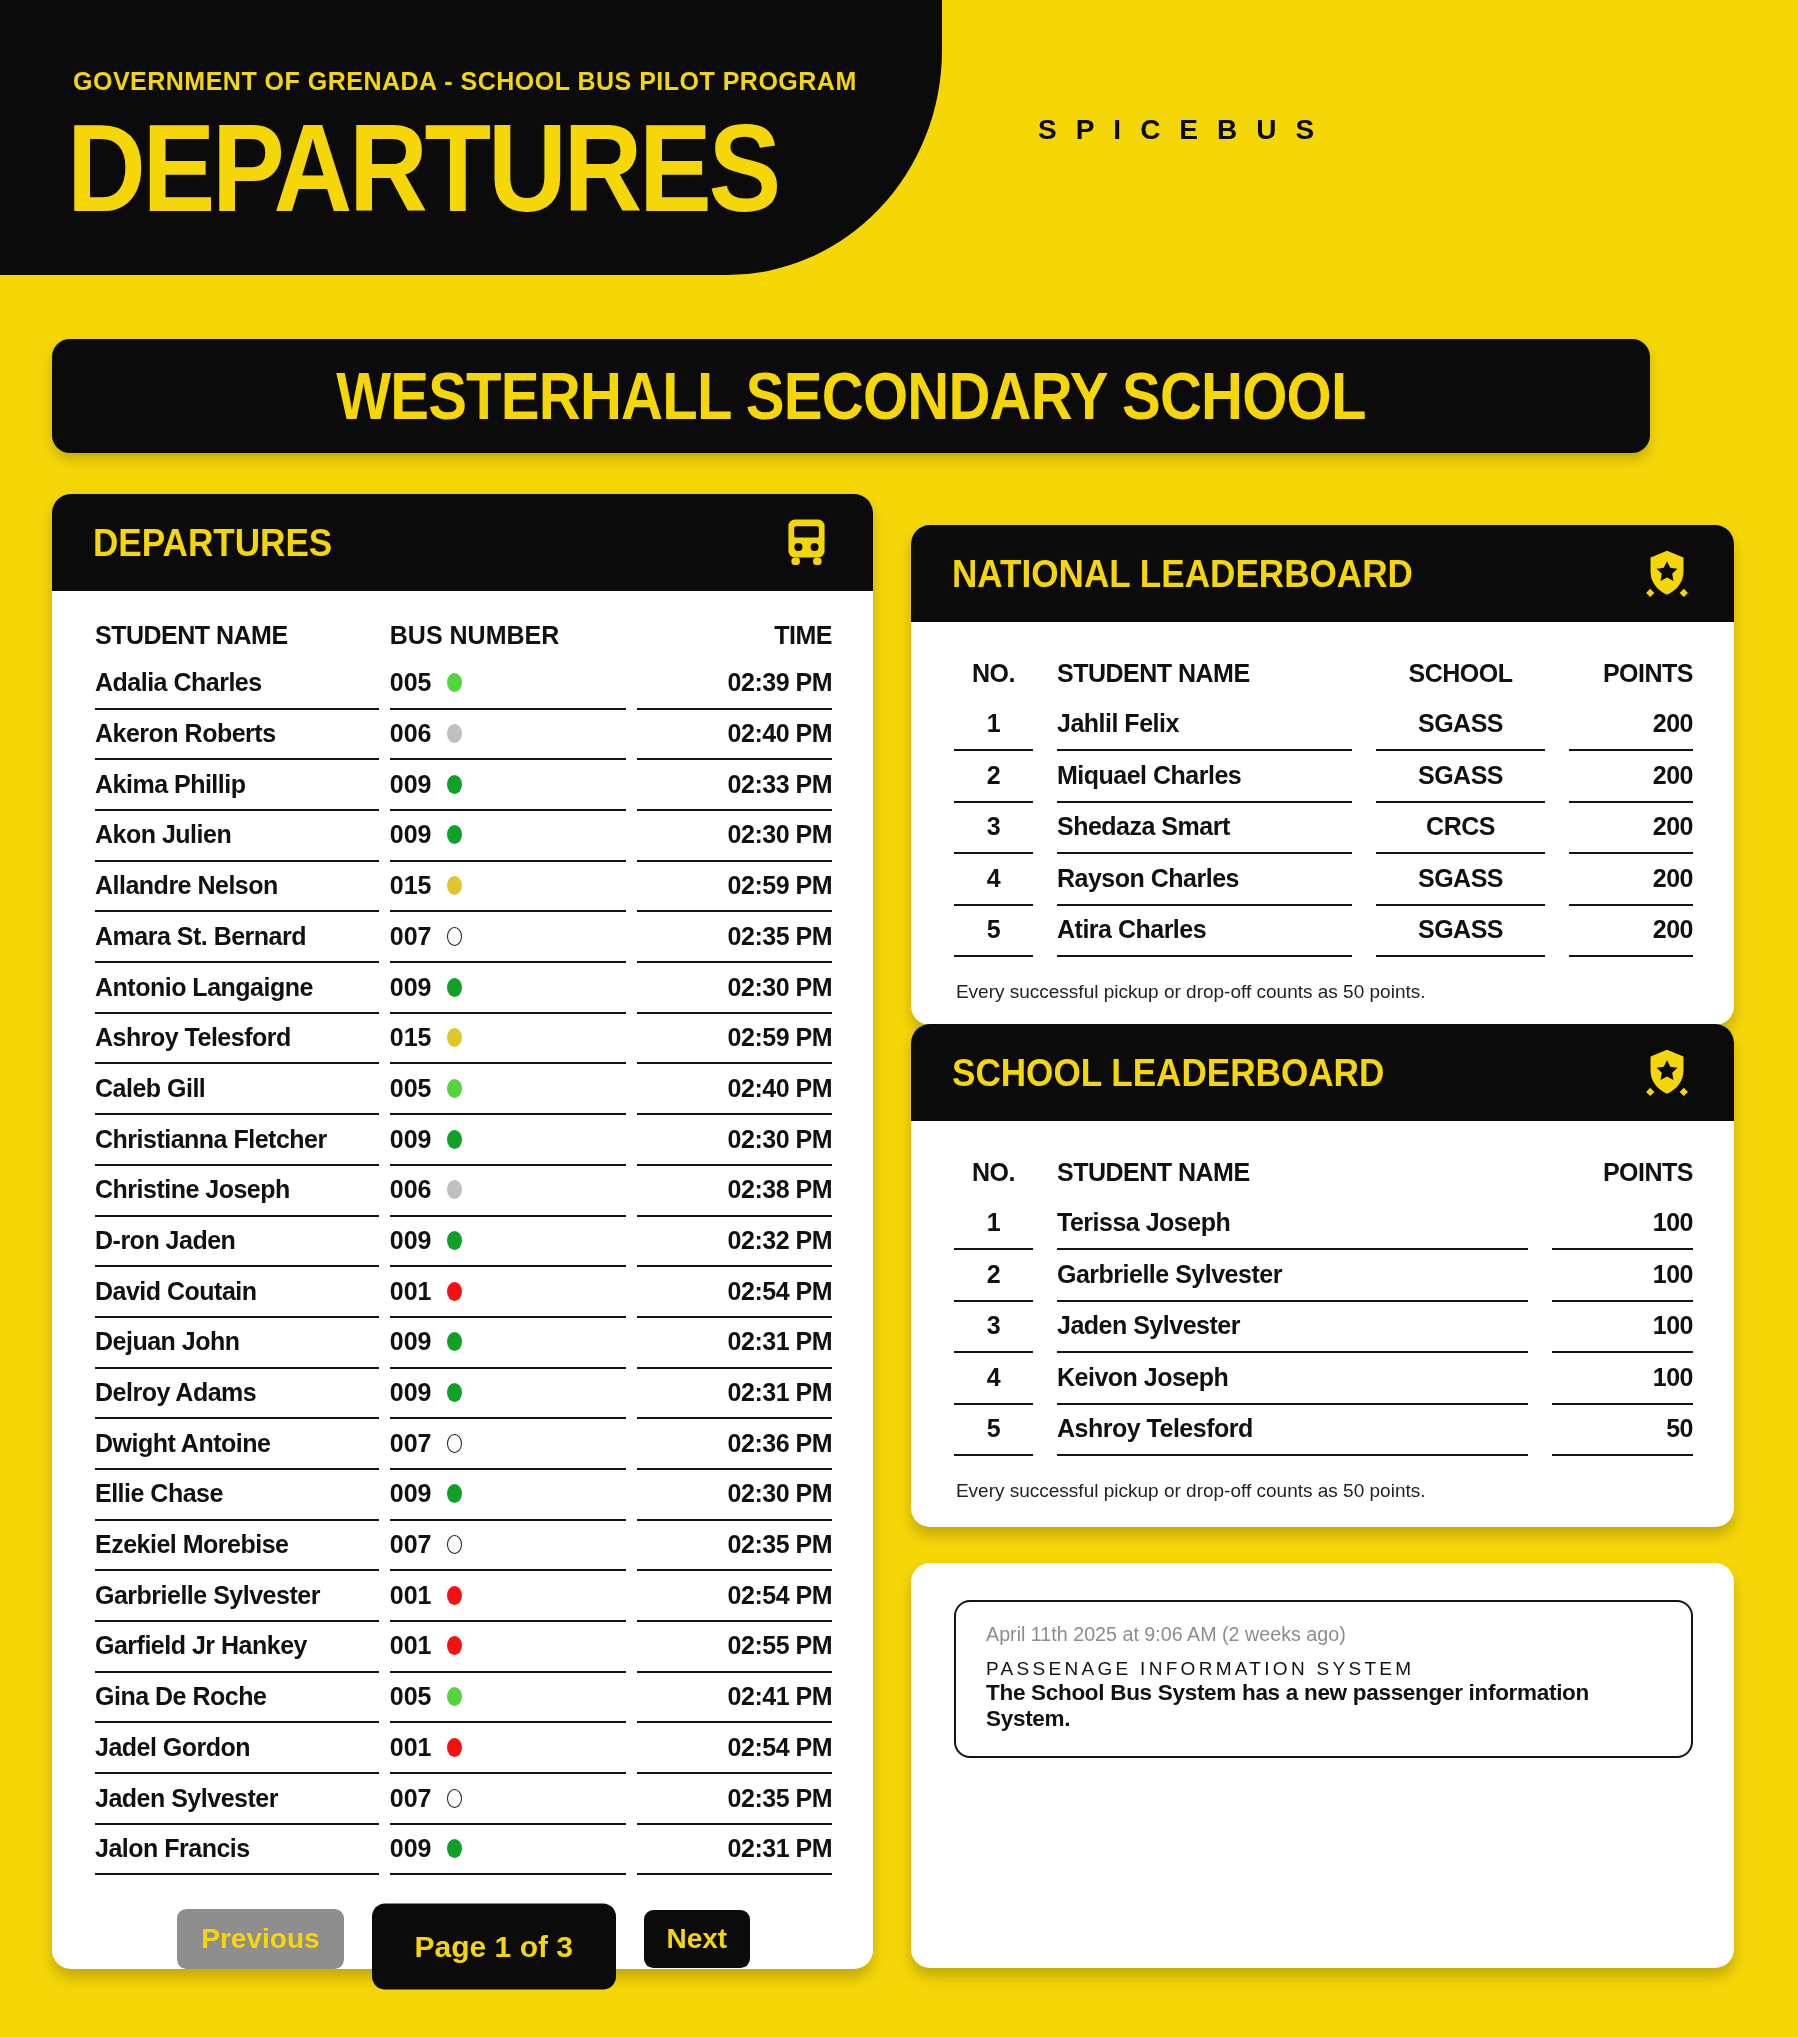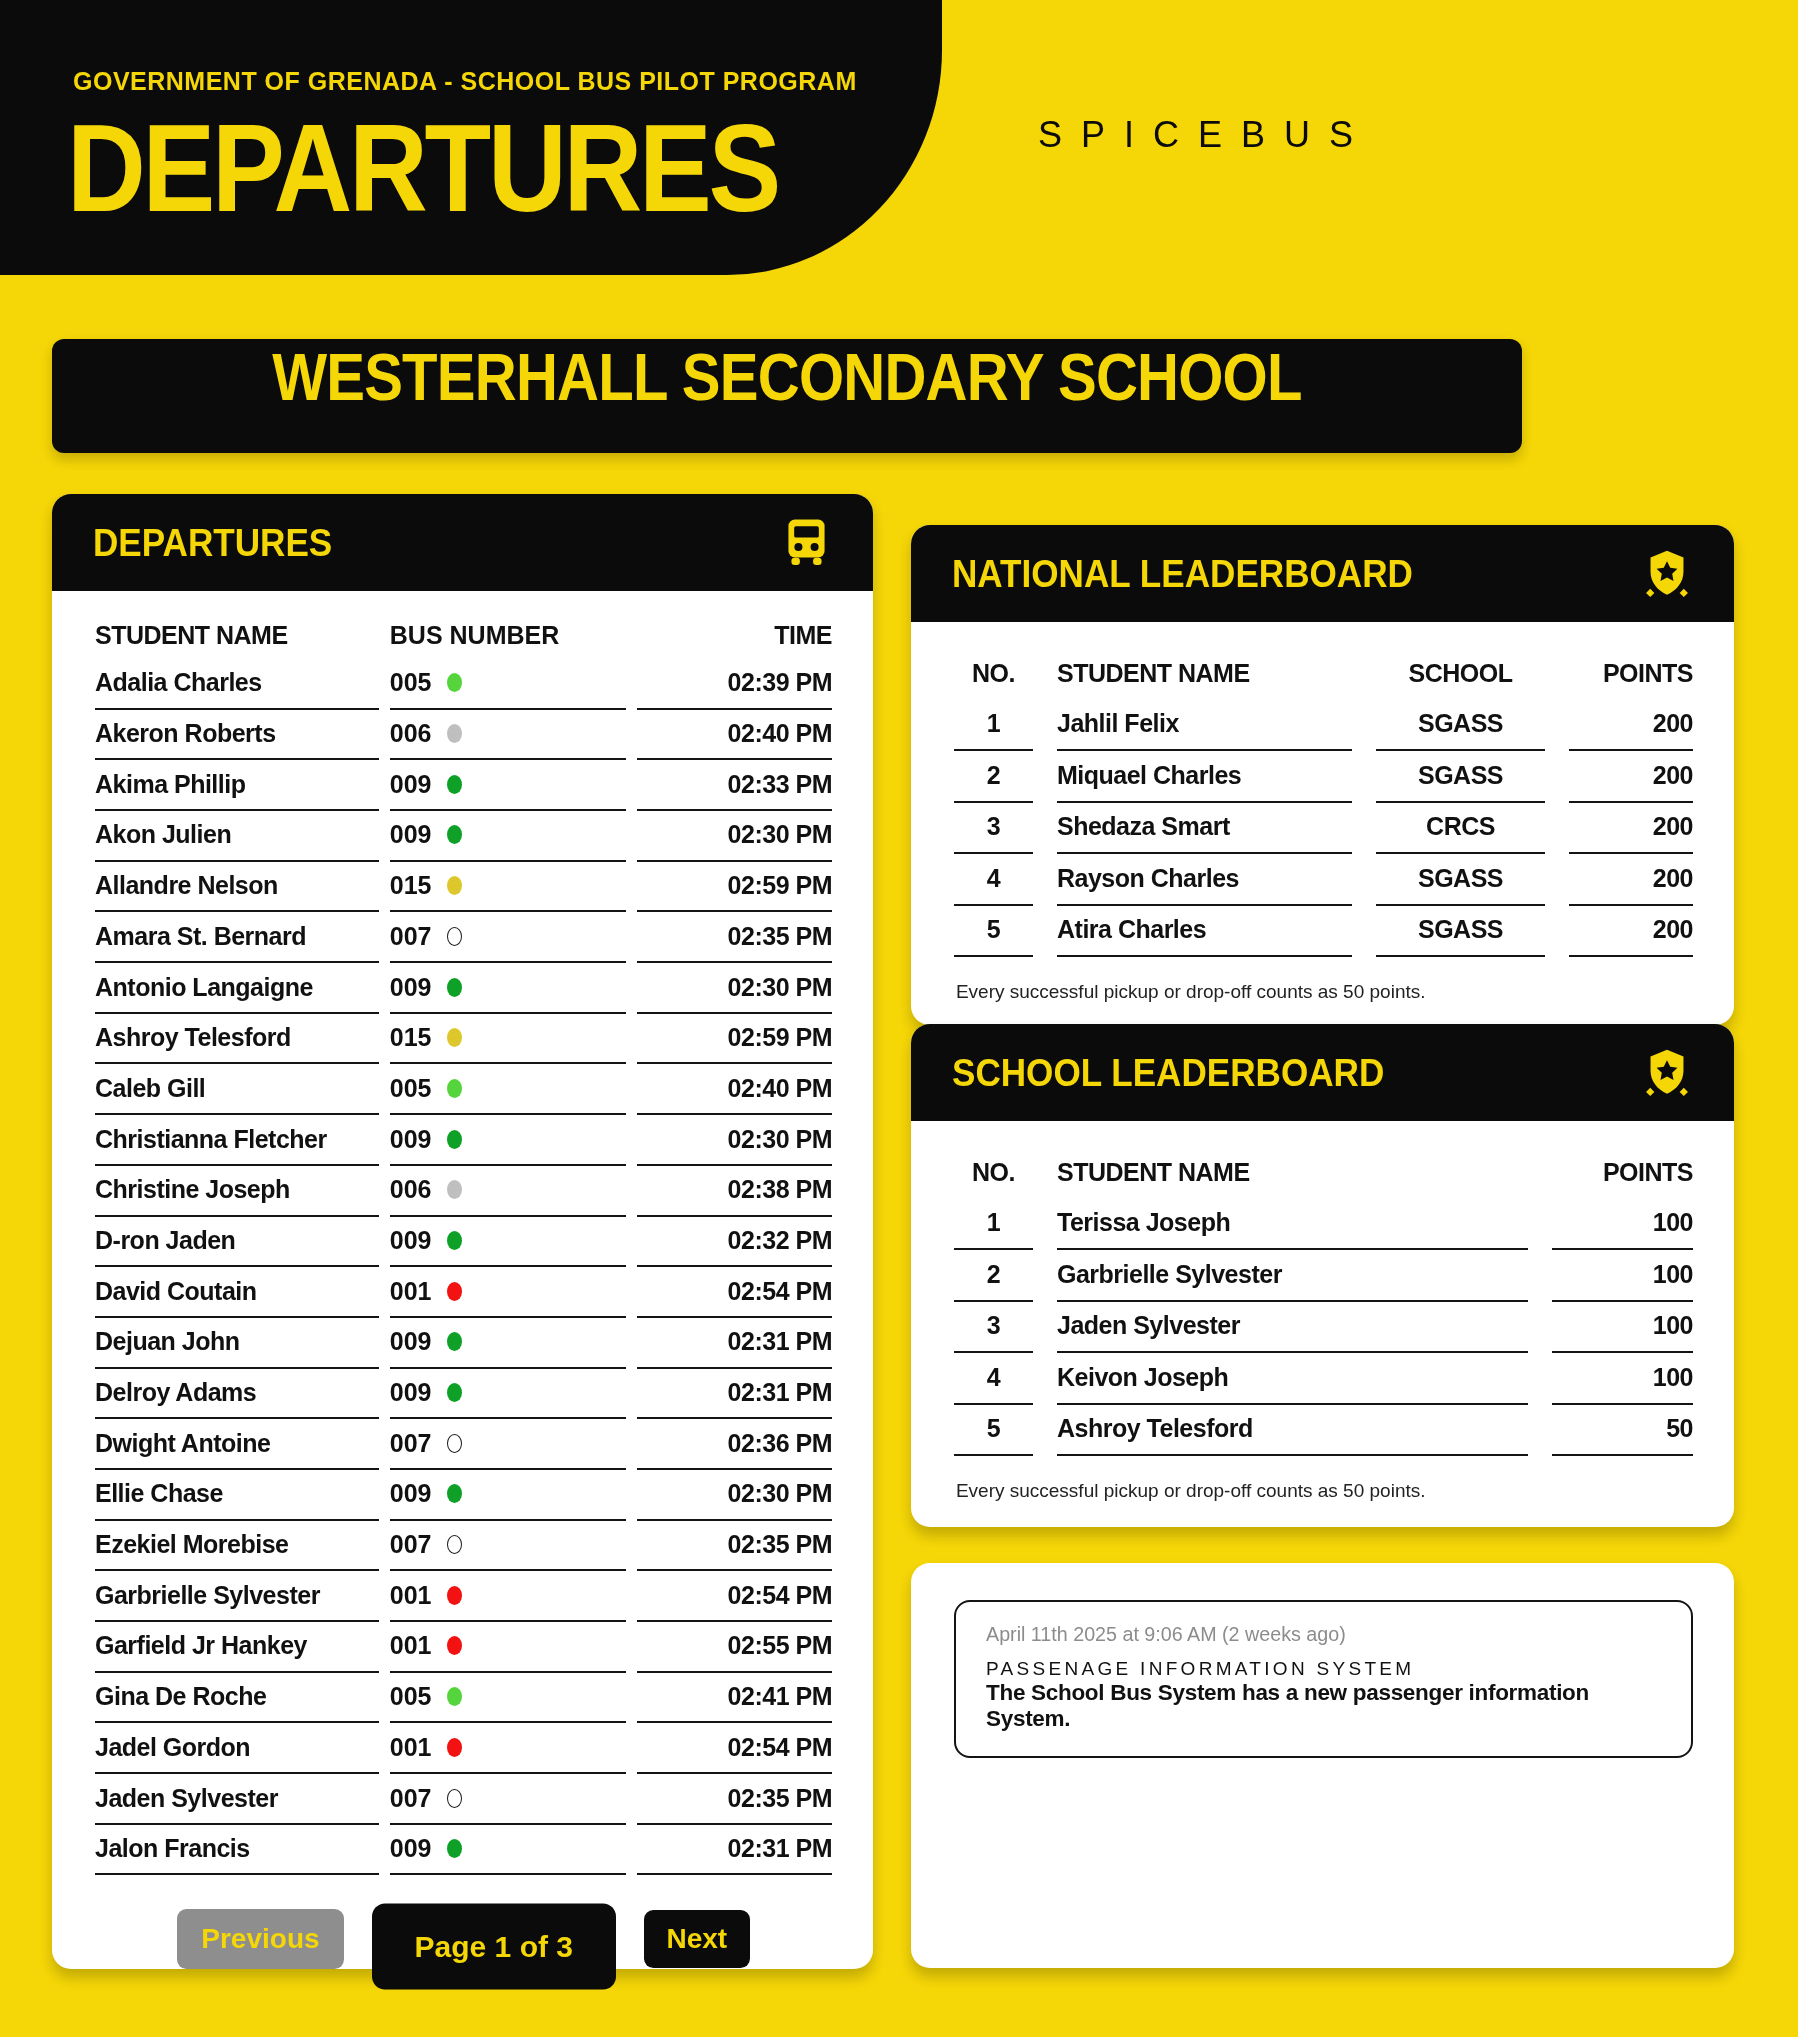--- a/index.html
+++ b/index.html
@@ -27,28 +27,28 @@
     color:var(--yellow);font-weight:bold;font-size:25px;letter-spacing:0.5px;
     white-space:nowrap;
   }
   .page-title{
     position:absolute;left:67px;top:97px;
     color:var(--yellow);font-weight:bold;font-size:124px;letter-spacing:-3.7px;
     transform:scaleX(.88);transform-origin:left center;white-space:nowrap;
   }
   .brand{
     position:absolute;left:1038px;top:114px;
-    color:var(--black);font-weight:normal;font-size:36px;letter-spacing:19px;
+    color:var(--black);font-weight:bold;font-size:28px;letter-spacing:19px;
     white-space:nowrap;
   }
   
   .school-banner{
-    position:absolute;left:52px;top:339px;width:1470px;height:114px;
-    background:var(--black);border-radius:12px;
-    display:flex;justify-content:center;
+    position:absolute;left:52px;top:339px;width:1598px;height:114px;
+    background:var(--black);border-radius:18px;
+    display:flex;align-items:center;justify-content:center;
     box-shadow:0 6.6px 11.2px rgba(0,0,0,.18);
   }
   .school-banner span{
     color:var(--yellow);font-weight:bold;font-size:66px;letter-spacing:-0.9px;
     transform:scaleX(.88);white-space:nowrap;
   }
   
   .card{
     position:absolute;background:#fff;border-radius:var(--card-radius);
     box-shadow:0 8.4px 13px rgba(0,0,0,.2);

